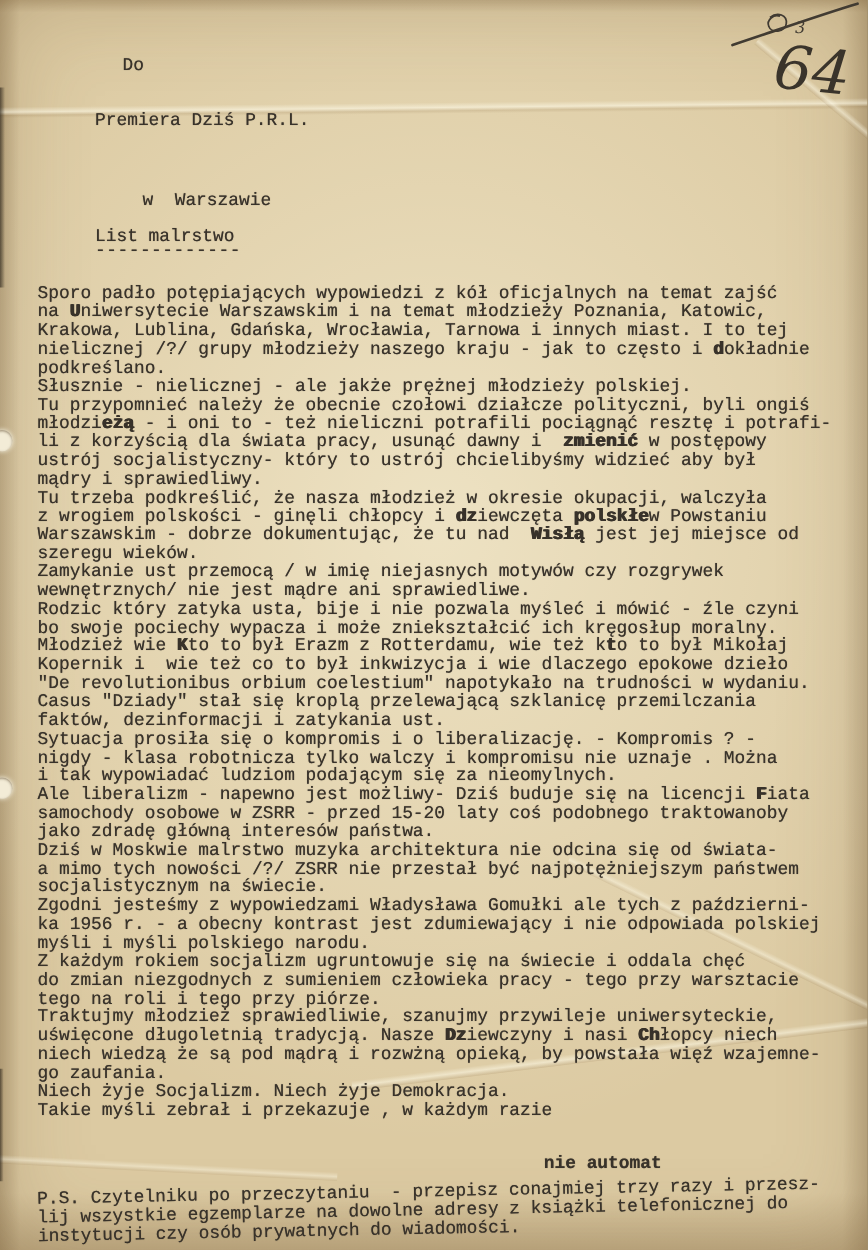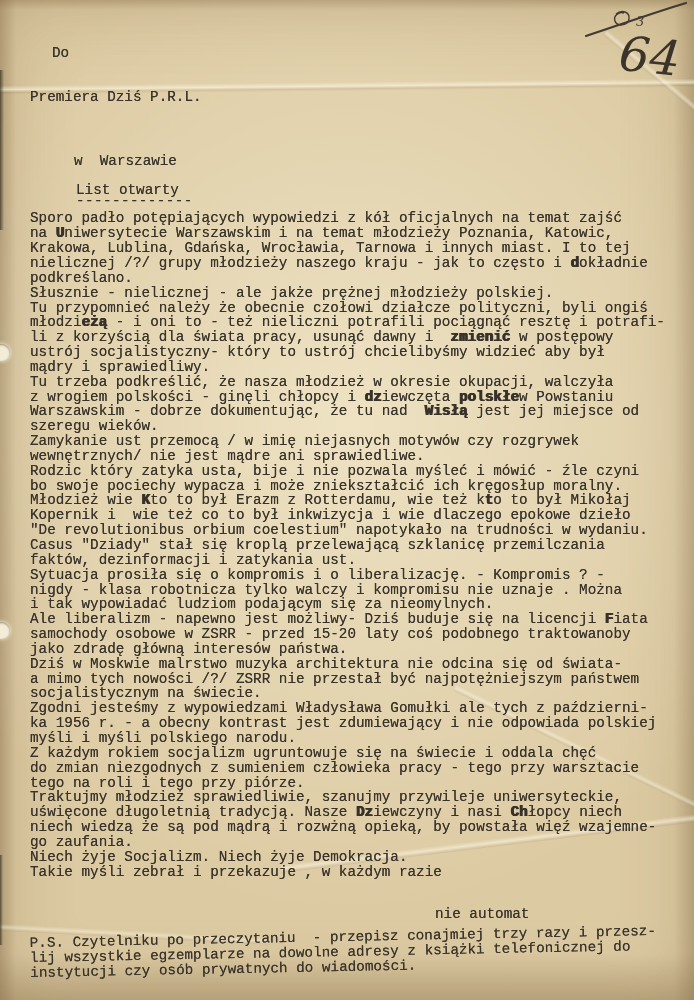--- a/index.html
+++ b/index.html
@@ -38,30 +38,30 @@
   .hole-2{top:622px;}
   .edge-dark{position:absolute;left:0;background:linear-gradient(to right,rgba(28,23,16,.6),rgba(28,23,16,0));}
   .edge-dark-1{top:70px;width:4px;height:160px;}
   .edge-dark-2{top:855px;width:3px;height:90px;}
   .handmark{position:absolute;left:552px;top:0;}
   .content{position:absolute;left:0;top:0;right:0;padding:16px 26px 0 30px;
     font-size:14.3px;line-height:14.84px;}
   .content div{white-space:pre;}
   .r-line,.body-line,.ps-line,.city-line,.title-line,.sig-line{
     text-shadow:0 0 0.6px rgba(56,50,42,0.78);}
-  .recipient{}
+  .recipient{margin-left:46px;}
   .salutation{text-indent:22px;}
-  .city-line{margin-left:44px;margin-top:19px;}
+  .city-line{margin-left:84px;margin-top:19px;}
   .title-line{margin-left:46px;margin-top:14px;}
   .title-dashes{margin-left:46px;line-height:9px;letter-spacing:.4px;
     text-shadow:0 0 0.6px rgba(56,50,42,0.78);}
-  .body{margin-top:5px;}
+  .body{margin-top:22px;}
   .body-line b, .ps-line b{font-weight:bold;
     text-shadow:.7px 0 0 currentColor,-.35px 0 0 currentColor;}
-  .sig-line{margin-left:405px;margin-top:28px;}
+  .sig-line{margin-left:405px;margin-top:28px;font-weight:bold;}
   .postscript{margin-top:14px;transform:rotate(-1.1deg);transform-origin:0 50%;}
 </style>
 </head>
 <body>
 
 <div class="page">
 
   <div class="crease crease-top"></div>
   <div class="crease crease-tr"></div>
   <div class="crease crease-br1"></div>
@@ -81,21 +81,21 @@
 
   <div class="content">
 
     <div class="recipient">
       <div class="r-line salutation">Do</div>
       <div class="r-line">Premiera Dziś P.R.L.</div>
     </div>
 
     <div class="city-line">w  Warszawie</div>
 
-    <div class="title-line">List otwarty</div>
+    <div class="title-line">List malrstwo</div>
     <div class="title-dashes">-------------</div>
 
     <div class="body"><div class="body-line">Sporo padło potępiających wypowiedzi z kół oficjalnych na temat zajść</div><div class="body-line">na <b>U</b>niwersytecie Warszawskim i na temat młodzieży Poznania, Katowic,</div><div class="body-line">Krakowa, Lublina, Gdańska, Wrocławia, Tarnowa i innych miast. I to tej</div><div class="body-line">nielicznej /?/ grupy młodzieży naszego kraju - jak to często i <b>d</b>okładnie</div><div class="body-line">podkreślano.</div><div class="body-line">Słusznie - nielicznej - ale jakże prężnej młodzieży polskiej.</div><div class="body-line">Tu przypomnieć należy że obecnie czołowi działcze polityczni, byli ongiś</div><div class="body-line">młodzi<b>eżą</b> - i oni to - też nieliczni potrafili pociągnąć resztę i potrafi-</div><div class="body-line">li z korzyścią dla świata pracy, usunąć dawny i  <b>zmienić</b> w postępowy</div><div class="body-line">ustrój socjalistyczny- który to ustrój chcielibyśmy widzieć aby był</div><div class="body-line">mądry i sprawiedliwy.</div><div class="body-line">Tu trzeba podkreślić, że nasza młodzież w okresie okupacji, walczyła</div><div class="body-line">z wrogiem polskości - ginęli chłopcy i <b>dz</b>iewczęta <b>polskłe</b>w Powstaniu</div><div class="body-line">Warszawskim - dobrze dokumentując, że tu nad  <b>Wisłą</b> jest jej miejsce od</div><div class="body-line">szeregu wieków.</div><div class="body-line">Zamykanie ust przemocą / w imię niejasnych motywów czy rozgrywek</div><div class="body-line">wewnętrznych/ nie jest mądre ani sprawiedliwe.</div><div class="body-line">Rodzic który zatyka usta, bije i nie pozwala myśleć i mówić - źle czyni</div><div class="body-line">bo swoje pociechy wypacza i może zniekształcić ich kręgosłup moralny.</div><div class="body-line">Młodzież wie <b>K</b>to to był Erazm z Rotterdamu, wie też k<b>t</b>o to był Mikołaj</div><div class="body-line">Kopernik i  wie też co to był inkwizycja i wie dlaczego epokowe dzieło</div><div class="body-line">"De revolutionibus orbium coelestium" napotykało na trudności w wydaniu.</div><div class="body-line">Casus "Dziady" stał się kroplą przelewającą szklanicę przemilczania</div><div class="body-line">faktów, dezinformacji i zatykania ust.</div><div class="body-line">Sytuacja prosiła się o kompromis i o liberalizację. - Kompromis ? -</div><div class="body-line">nigdy - klasa robotnicza tylko walczy i kompromisu nie uznaje . Można</div><div class="body-line">i tak wypowiadać ludziom podającym się za nieomylnych.</div><div class="body-line">Ale liberalizm - napewno jest możliwy- Dziś buduje się na licencji <b>F</b>iata</div><div class="body-line">samochody osobowe w ZSRR - przed 15-20 laty coś podobnego traktowanoby</div><div class="body-line">jako zdradę główną interesów państwa.</div><div class="body-line">Dziś w Moskwie malrstwo muzyka architektura nie odcina się od świata-</div><div class="body-line">a mimo tych nowości /?/ ZSRR nie przestał być najpotężniejszym państwem</div><div class="body-line">socjalistycznym na świecie.</div><div class="body-line">Zgodni jesteśmy z wypowiedzami Władysława Gomułki ale tych z październi-</div><div class="body-line">ka 1956 r. - a obecny kontrast jest zdumiewający i nie odpowiada polskiej</div><div class="body-line">myśli i myśli polskiego narodu.</div><div class="body-line">Z każdym rokiem socjalizm ugruntowuje się na świecie i oddala chęć</div><div class="body-line">do zmian niezgodnych z sumieniem człowieka pracy - tego przy warsztacie</div><div class="body-line">tego na roli i tego przy piórze.</div><div class="body-line">Traktujmy młodzież sprawiedliwie, szanujmy przywileje uniwersyteckie,</div><div class="body-line">uświęcone długoletnią tradycją. Nasze <b>Dz</b>iewczyny i nasi <b>Ch</b>łopcy niech</div><div class="body-line">niech wiedzą że są pod mądrą i rozwżną opieką, by powstała więź wzajemne-</div><div class="body-line">go zaufania.</div><div class="body-line">Niech żyje Socjalizm. Niech żyje Demokracja.</div><div class="body-line">Takie myśli zebrał i przekazuje , w każdym razie</div></div>
 
     <div class="sig-line">nie automat</div>
 
     <div class="postscript"><div class="ps-line">P.S. Czytelniku po przeczytaniu  - przepisz conajmiej trzy razy i przesz-</div><div class="ps-line">lij wszystkie egzemplarze na dowolne adresy z książki telefonicznej do</div><div class="ps-line">instytucji czy osób prywatnych do wiadomości.</div></div>
 
   </div>
 </div>

